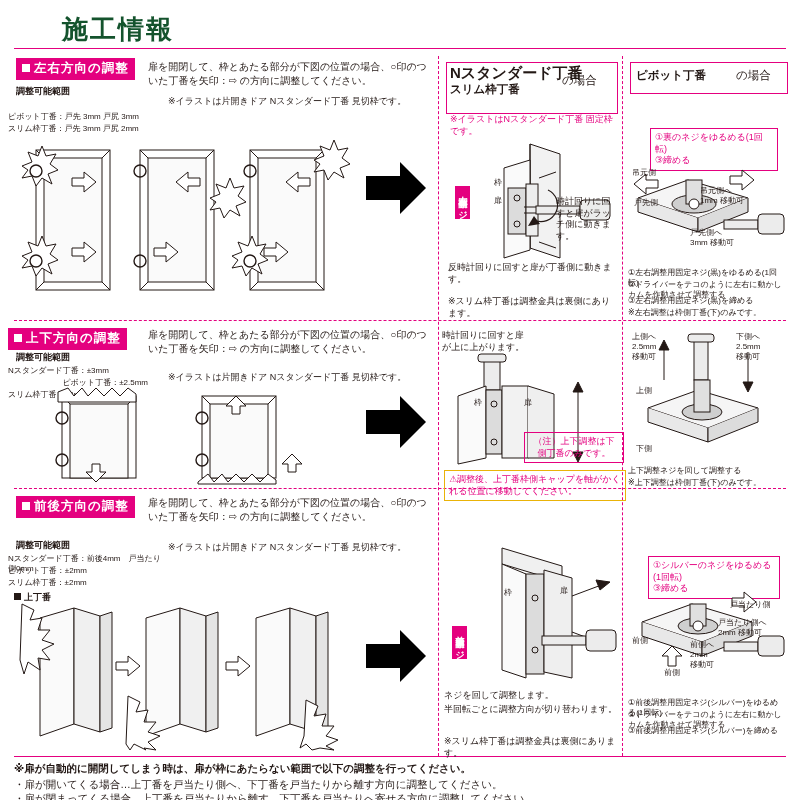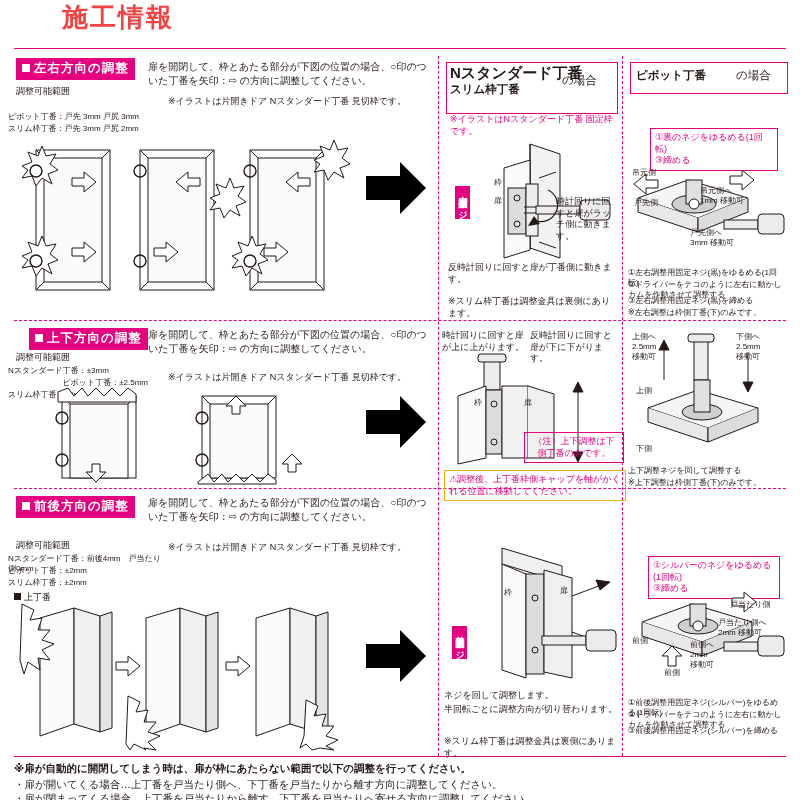--- a/index.html
+++ b/index.html
@@ -7,37 +7,37 @@
     width:800px;height:800px;
     background:#ffffff;
     font-family:"Liberation Sans","DejaVu Sans",sans-serif;
     color:#231815;
     overflow:hidden;
     position:relative;
   }
   .page{position:relative;width:800px;height:800px;}
 
   .title{
-    position:absolute;left:62px;top:0;
-    font-size:26px;font-weight:bold;letter-spacing:2px;color:#ef4444;
+    position:absolute;left:62px;top:12px;
+    font-size:26px;font-weight:bold;letter-spacing:2px;color:#14532d;
   }
 
   
   .abs{position:absolute;}
   .pinkbar{
     background:#e4007f;color:#fff;font-weight:bold;
     font-size:12.5px;padding:2px 6px 3px 6px;display:inline-block;
     letter-spacing:1px;
   }
   .pinkbar .sq{display:inline-block;width:8px;height:8px;background:#fff;margin-right:4px;}
   .small{font-size:10px;line-height:1.35;}
   .xsmall{font-size:9px;line-height:1.3;}
   .tiny{font-size:8px;line-height:1.25;}
   .pink{color:#e4007f;}
-  .bold{font-weight:normal;}
+  .bold{font-weight:bold;}
 
   
   .vdash{position:absolute;border-left:1px dashed #e4007f;}
   .hdash{position:absolute;border-top:1px dashed #e4007f;}
   .hsolid{position:absolute;border-top:1px solid #e4007f;}
 
   .pinkvert{
     position:absolute;background:#e4007f;color:#fff;font-size:9px;font-weight:bold;
     writing-mode:vertical-rl;text-orientation:upright;padding:3px 1px;letter-spacing:1px;
   }
@@ -193,21 +193,21 @@
   <div class="abs tiny" style="left:634px;top:198px;">戸先側</div>
   <div class="abs tiny" style="left:700px;top:186px;white-space:pre-line;">吊元側へ
 1mm 移動可</div>
   <div class="abs tiny" style="left:690px;top:228px;white-space:pre-line;">戸先側へ
 3mm 移動可</div>
   <div class="abs tiny" style="left:628px;top:268px;width:156px;">①左右調整用固定ネジ(黒)をゆるめる(1回転)</div>
   <div class="abs tiny" style="left:628px;top:280px;width:156px;">②ドライバーをテコのように左右に動かしカムを作動させて調整する</div>
   <div class="abs tiny" style="left:628px;top:296px;width:156px;">③左右調整用固定ネジ(黒)を締める</div>
   <div class="abs tiny" style="left:628px;top:308px;width:156px;">※左右調整は枠側丁番(下)のみです。</div>
 
-  <div class="abs" style="left:29px;top:328px;">
+  <div class="abs" style="left:8px;top:328px;">
     <span class="pinkbar"><span class="sq"></span><span>上下方向の調整</span></span>
   </div>
   <div class="abs small" style="left:148px;top:328px;width:285px;">扉を開閉して、枠とあたる部分が下図の位置の場合、○印のついた丁番を矢印：⇨ の方向に調整してください。</div>
   <div class="abs xsmall" style="left:168px;top:372px;width:265px;">※イラストは片開きドア Nスタンダード丁番 見切枠です。</div>
   <div class="abs xsmall bold" style="left:16px;top:352px;">調整可能範囲</div>
   <div class="abs tiny" style="left:8px;top:366px;width:140px;">Nスタンダード丁番：±3mm</div>
   <div class="abs tiny" style="left:8px;top:378px;width:140px;text-align:right;">ピボット丁番：±2.5mm</div>
   <div class="abs tiny" style="left:8px;top:390px;width:140px;">スリム枠丁番：±3mm</div>
 
   <svg class="abs" style="left:52px;top:388px;" width="300" height="96">
@@ -235,21 +235,20 @@
     </g>
     <circle cx="150" cy="30" r="6" fill="none" stroke="#231815" stroke-width="1.4"></circle>
     <circle cx="150" cy="72" r="6" fill="none" stroke="#231815" stroke-width="1.4"></circle>
   </svg>
 
   <svg class="abs" style="left:366px;top:394px;" width="62" height="60">
     <polygon points="0,16 34,16 34,2 60,28 34,54 34,40 0,40" fill="#000"></polygon>
   </svg>
 
   <div class="abs xsmall" style="left:442px;top:330px;width:84px;">時計回りに回すと扉が上に上がります。</div>
-  <div class="abs xsmall" style="left:530px;top:330px;width:88px;">反時計回りに回すと扉が下に下がります。</div>
   <svg class="abs" style="left:442px;top:356px;" width="178" height="110">
     <g stroke="#231815" fill="#ececec" stroke-width="1">
       <rect x="42" y="0" width="16" height="34"></rect>
       <rect x="36" y="-2" width="28" height="8" rx="3"></rect>
     </g>
     <g stroke="#231815" fill="none" stroke-width="1">
       <path d="M16 40 L44 30 L44 102 L16 108 Z" fill="#fafafa"></path>
       <rect x="44" y="34" width="16" height="64" fill="#dcdcdc"></rect>
       <rect x="60" y="30" width="26" height="72" fill="#f2f2f2"></rect>
       <circle cx="52" cy="48" r="3"></circle>

